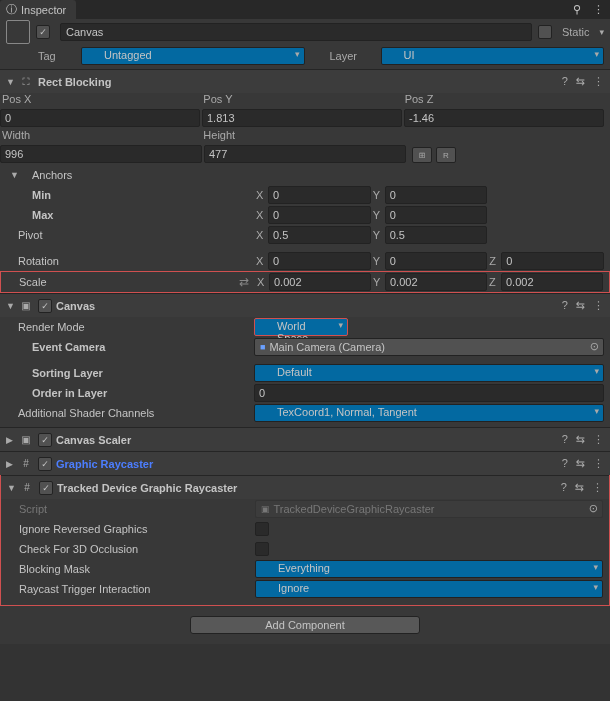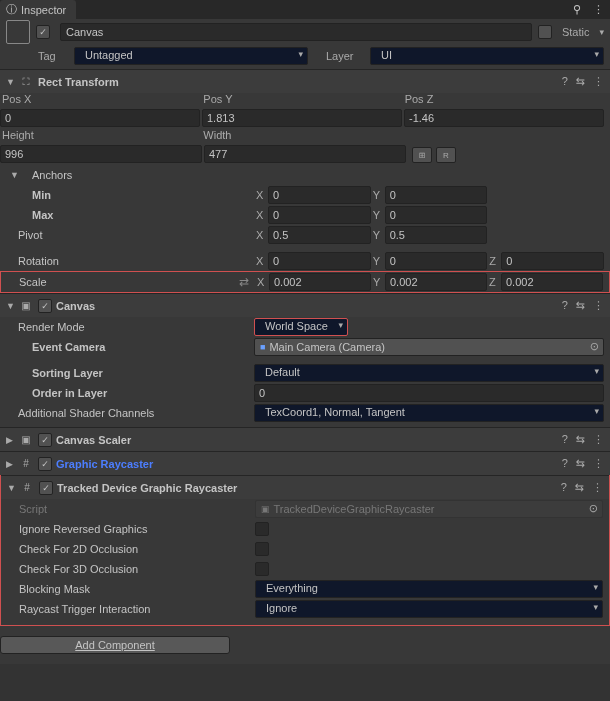--- a/index.html
+++ b/index.html
@@ -10,24 +10,24 @@
 .tab-bar { background: #282828; display: flex; align-items: center; height: 19px; justify-content: space-between; }
 .tab { background: #383838; padding: 2px 10px 2px 6px; display: flex; align-items: center; gap: 4px; border-radius: 3px 3px 0 0; }
 .tab-bar-right { display: flex; gap: 12px; padding-right: 6px; }
 
 .header-row { display: flex; align-items: center; padding: 3px 6px; height: 26px; gap: 6px; }
 .cube-icon { width: 24px; height: 24px; border: 1px solid #888; border-radius: 2px; position: relative; flex-shrink: 0; }
 .name-field { flex: 1; background: #2a2a2a; border: 1px solid #222; border-radius: 2px; padding: 2px 5px; color: #c4c4c4; font-size: 11px; height: 18px; }
 .static-label { color: #aaa; margin-left: 4px; }
 .static-chk { width: 14px; height: 14px; background: #515151; border: 1px solid #222; border-radius: 2px; }
 
-.tag-layer-row { display: flex; align-items: center; padding: 2px 6px 4px 38px; gap: 8px; }
+.tag-layer-row { display: flex; align-items: center; padding: 2px 6px 4px 38px; gap: 15px; }
 .tag-label, .layer-label { color: #aaa; width: 28px; }
 .layer-label { margin-left: 10px; width: 36px; }
-.dropdown { flex: 1; background: #0f172a; border: 1px solid #222; border-radius: 2px; padding: 1px 16px 1px 10px; color: #c4c4c4; height: 18px; position: relative; }
+.dropdown { flex: 1; background: #0369a1; border: 1px solid #222; border-radius: 2px; padding: 1px 16px 1px 22px; color: #c4c4c4; height: 18px; position: relative; }
 .dropdown::after { content: "▾"; position: absolute; right: 4px; top: 1px; font-size: 9px; color: #aaa; }
 
 .comp-header { background: #3c3c3c; border-top: 1px solid #252525; display: flex; align-items: center; padding: 3px 6px; height: 24px; position: relative; z-index: 2; }
 .foldout { width: 10px; color: #aaa; font-size: 9px; margin-right: 2px; }
 .comp-icon { width: 16px; height: 16px; margin-right: 4px; display: inline-flex; align-items: center; justify-content: center; color: #aaa; font-size: 10px; }
 .comp-checkbox { width: 14px; height: 14px; background: #515151; border: 1px solid #222; border-radius: 2px; margin-right: 4px; display: inline-flex; align-items: center; justify-content: center; font-size: 9px; }
 .comp-title { font-weight: bold; flex: 1; }
 .comp-link { color: #4c7eff; }
 .header-icons { display: flex; gap: 8px; color: #aaa; }
 
@@ -55,21 +55,21 @@
 
 .int-input { background: #2a2a2a; border: 1px solid #222; border-radius: 2px; padding: 1px 4px; color: #c4c4c4; font-size: 11px; height: 18px; flex: 1; }
 
 .disabled { color: #777; }
 .disabled-field { background: #3c3c3c; border-color: #333; color: #777; }
 
 .small-chk { width: 14px; height: 14px; background: #2a2a2a; border: 1px solid #222; border-radius: 2px; }
 
 .red-box { border: 1px solid #d05050; position: relative; }
 
-.add-comp-row { padding: 10px 0; display: flex; justify-content: flex-start; text-decoration: underline; }
+.add-comp-row { padding: 10px 0; display: flex; justify-content: center; }
 .add-comp-btn { background: #585858; border: 1px solid #222; border-radius: 3px; padding: 2px 0; width: 230px; text-align: center; color: #c4c4c4; }
 
 .link-icon { color: #888; font-size: 12px; margin-right: 6px; }
 .drop-full { flex: 1; }
 </style>
 </head>
 <body>
 
 <div class="panel">
 
@@ -96,43 +96,43 @@
   <div class="tag-layer-row">
     <span class="tag-label">Tag</span>
     <div class="dropdown"><span>Untagged</span></div>
     <span class="layer-label">Layer</span>
     <div class="dropdown"><span>UI</span></div>
   </div>
 
   <div class="comp-header">
     <span class="foldout">▼</span>
     <span class="comp-icon">⛶</span>
-    <span class="comp-title">Rect Transform</span>
+    <span class="comp-title">Rect Blocking</span>
     <div class="header-icons">
       <span>?</span>
       <span>⇆</span>
       <span>⋮</span>
     </div>
   </div>
 
   <div class="comp-body">
     <div class="rect-pos-grid">
       <div class="grid-head-row">
         <div class="grid-head">Pos X</div>
         <div class="grid-head">Pos Y</div>
         <div class="grid-head">Pos Z</div>
       </div>
       <div class="grid-val-row">
         <input class="num-input" value="0" style="">
         <input class="num-input" value="1.813" style="">
         <input class="num-input" value="-1.46" style="">
       </div>
       <div class="grid-head-row">
+        <div class="grid-head">Width</div>
         <div class="grid-head">Height</div>
-        <div class="grid-head">Width</div>
         <div class="grid-head" style="flex:1;"></div>
       </div>
       <div class="grid-val-row">
         <input class="num-input" value="996" style="">
         <input class="num-input" value="477" style="">
         <div class="rect-right-group" style="flex:1;">
           <div class="blueprint-btn">⊞</div>
           <div class="raw-btn">R</div>
         </div>
       </div>
@@ -326,24 +326,20 @@
       <div class="obj-field disabled-field">
         <span style="font-size:9px;">▣</span>
         <span>TrackedDeviceGraphicRaycaster</span>
       </div>
     </div>
     <div class="prop-row">
       <span class="prop-label">Ignore Reversed Graphics</span>
       <div class="small-chk"></div>
     </div>
     <div class="prop-row">
-      <span class="prop-label">Check For 2D Occlusion</span>
-      <div class="small-chk"></div>
-    </div>
-    <div class="prop-row">
       <span class="prop-label">Check For 3D Occlusion</span>
       <div class="small-chk"></div>
     </div>
     <div class="prop-row">
       <span class="prop-label">Blocking Mask</span>
       <div class="dropdown drop-full"><span>Everything</span></div>
     </div>
     <div class="prop-row">
       <span class="prop-label">Raycast Trigger Interaction</span>
       <div class="dropdown drop-full"><span>Ignore</span></div>

